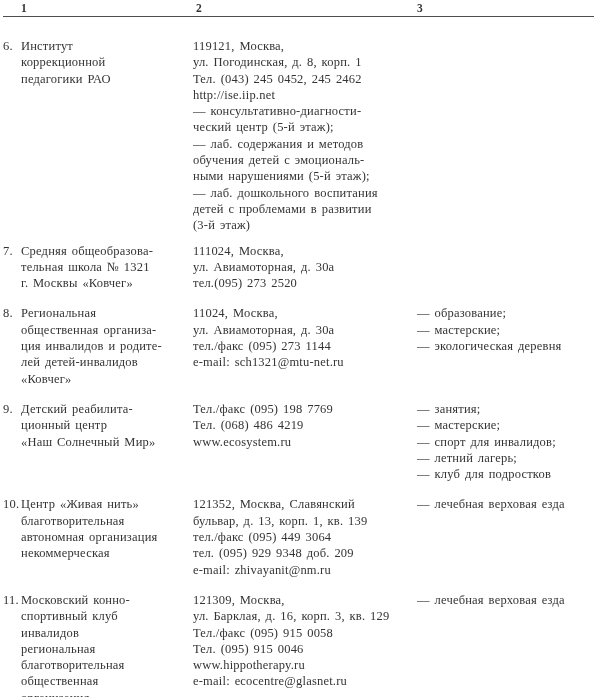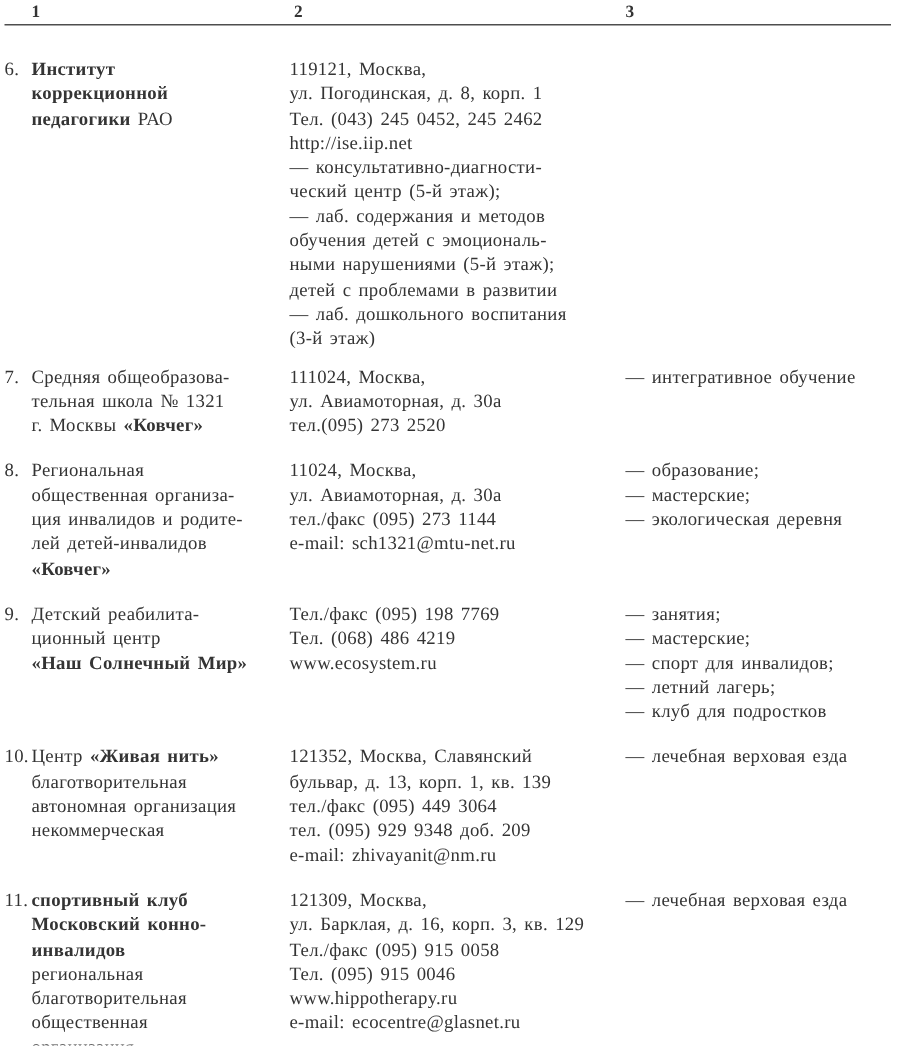--- a/index.html
+++ b/index.html
@@ -38,21 +38,21 @@
     grid-template-columns: 18px 172px 224px 1fr;
     margin-bottom: 14px;
   }
   .row.first { margin-bottom: 9px; }
 
   .ln {
     line-height: 16.3px;
     white-space: nowrap;
   }
   .num .ln { white-space: nowrap; }
-  .b { font-weight: bold; }
+  .b { font-weight: normal; }
 </style>
 </head>
 <body>
 
 <div class="page">
   <div class="hdr">
     <div class="hnum"></div>
     <div class="h1">1</div>
     <div class="h2">2</div>
     <div class="h3">3</div>
@@ -70,41 +70,38 @@
         <div class="cell">
           <div class="ln">119121, Москва,</div>
           <div class="ln">ул. Погодинская, д. 8, корп. 1</div>
           <div class="ln">Тел. (043) 245 0452, 245 2462</div>
           <div class="ln">http://ise.iip.net</div>
           <div class="ln">— консультативно-диагности-</div>
           <div class="ln">ческий центр (5-й этаж);</div>
           <div class="ln">— лаб. содержания и методов</div>
           <div class="ln">обучения детей с эмоциональ-</div>
           <div class="ln">ными нарушениями (5-й этаж);</div>
+          <div class="ln">— лаб. дошкольного воспитания</div>
           <div class="ln">детей с проблемами в развитии</div>
-          <div class="ln">— лаб. дошкольного воспитания</div>
           <div class="ln">(3-й этаж)</div>
         </div>
       </div>
       <div class="row">
         <div class="num">
           <div class="ln">7.</div>
         </div>
         <div class="cell">
           <div class="ln"><span>Средняя общеобразова-</span></div>
           <div class="ln"><span>тельная школа № 1321</span></div>
           <div class="ln"><span>г. Москвы </span><span class="b">«Ковчег»</span></div>
         </div>
         <div class="cell">
           <div class="ln">111024, Москва,</div>
           <div class="ln">ул. Авиамоторная, д. 30а</div>
           <div class="ln">тел.(095) 273 2520</div>
-        </div>
-        <div class="cell">
-          <div class="ln">— интегративное обучение</div>
         </div>
       </div>
       <div class="row">
         <div class="num">
           <div class="ln">8.</div>
         </div>
         <div class="cell">
           <div class="ln"><span>Региональная</span></div>
           <div class="ln"><span>общественная организа-</span></div>
           <div class="ln"><span>ция инвалидов и родите-</span></div>
@@ -164,22 +161,22 @@
         </div>
         <div class="cell">
           <div class="ln">— лечебная верховая езда</div>
         </div>
       </div>
       <div class="row">
         <div class="num">
           <div class="ln">11.</div>
         </div>
         <div class="cell">
+          <div class="ln"><span class="b">Московский конно-</span></div>
           <div class="ln"><span class="b">спортивный клуб</span></div>
-          <div class="ln"><span class="b">Московский конно-</span></div>
           <div class="ln"><span class="b">инвалидов</span></div>
           <div class="ln"><span>региональная</span></div>
           <div class="ln"><span>благотворительная</span></div>
           <div class="ln"><span>общественная</span></div>
           <div class="ln"><span>организация</span></div>
         </div>
         <div class="cell">
           <div class="ln">121309, Москва,</div>
           <div class="ln">ул. Барклая, д. 16, корп. 3, кв. 129</div>
           <div class="ln">Тел./факс (095) 915 0058</div>

